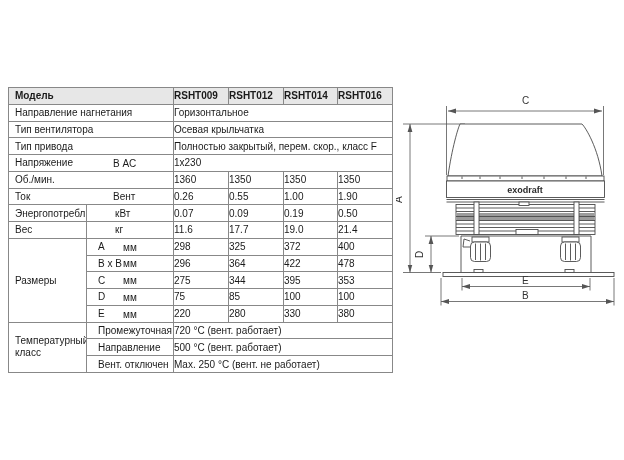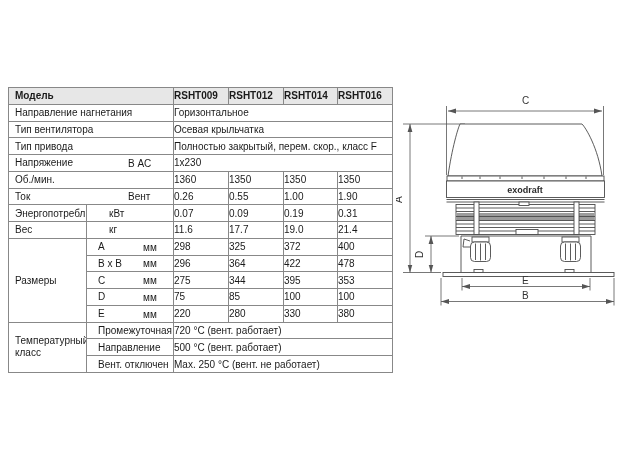--- a/index.html
+++ b/index.html
@@ -13,24 +13,24 @@
     border-collapse: collapse; table-layout: fixed;
     font-size: 10px; color: #1a1a1a;
   }
   table.spec td {
     border: 1px solid #888888; height: 15.8px; padding: 0 0 0 6px;
     vertical-align: middle; white-space: nowrap; overflow: hidden;
   }
   table.spec td.val { text-align: left; padding: 0; }
   table.spec tr.hdr td { background: #e7e7e7; font-weight: bold; margin-top: 28px; }
   table.spec td.rel { position: relative; }
-  table.spec .unit  { position: absolute; left: 119px; top: 50%; transform: translateY(-50%); }
+  table.spec .unit  { position: absolute; left: 104px; top: 50%; transform: translateY(-50%); }
   table.spec td.sub { padding-left: 11px; }
-  table.spec td.sub-u { padding-left: 22px; }
-  table.spec .unit2 { position: absolute; left: 56px; top: 50%; transform: translateY(-50%); text-align: center; }
+  table.spec td.sub-u { padding-left: 28px; }
+  table.spec .unit2 { position: absolute; left: 36px; top: 50%; transform: translateY(-50%); text-align: center; }
   table.spec td.multiline { white-space: normal; line-height: 1.25; }
 
   
   .drawing { position: absolute; left: 396px; top: 90px; width: 228px; height: 222px; }
   .drawing svg { width: 100%; height: 100%; }
   .dline { stroke: #4a4a4a; stroke-width: 0.9; fill: none; }
   .dfill { stroke: #4a4a4a; stroke-width: 0.9; fill: #ffffff; }
   .dim   { stroke: #555555; stroke-width: 0.8; fill: none; }
   .gband { fill: #9c9c9c; stroke: none; }
   text.dimlab { font-family: "Liberation Sans", sans-serif; font-size: 10px; fill: #333; }
@@ -100,21 +100,21 @@
         <td class="val">1.00</td>
         <td class="val">1.90</td>
       </tr>
 
       <tr>
         <td>Энергопотребл.</td>
         <td class="sub-u">кВт</td>
         <td class="val">0.07</td>
         <td class="val">0.09</td>
         <td class="val">0.19</td>
-        <td class="val">0.31</td>
+        <td class="val">0.50</td>
       </tr>
 
       <tr>
         <td>Вес</td>
         <td class="sub-u">кг</td>
         <td class="val">11.6</td>
         <td class="val">17.7</td>
         <td class="val">19.0</td>
         <td class="val">21.4</td>
       </tr>

